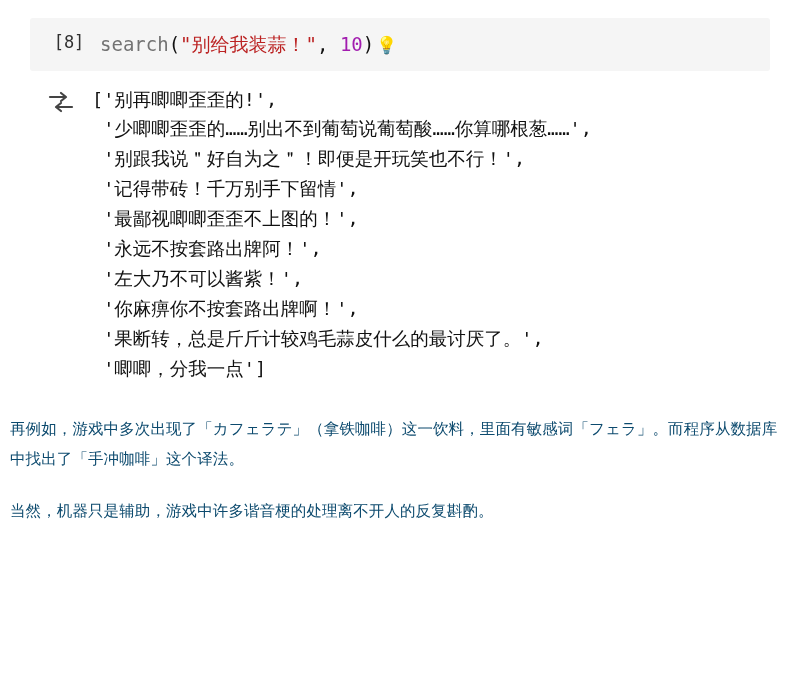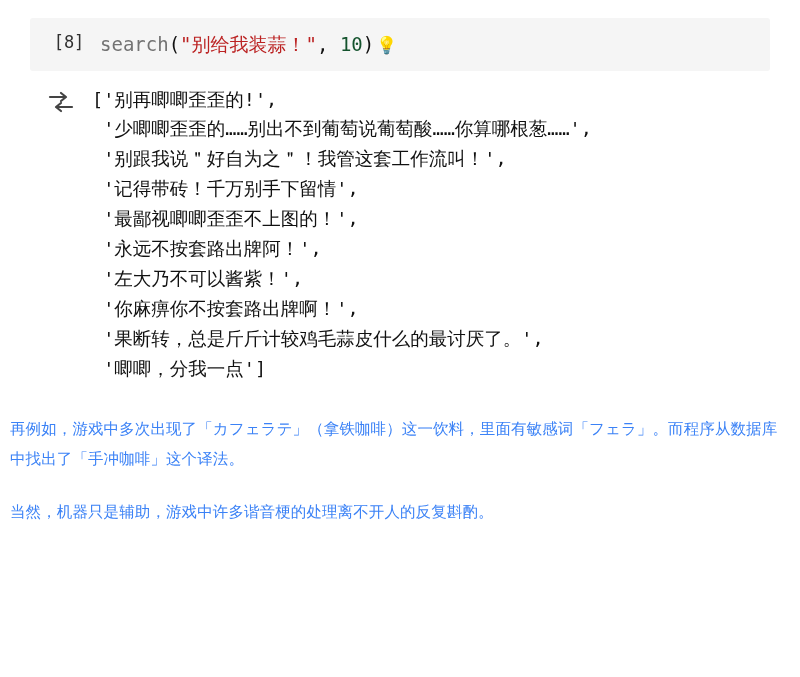--- a/index.html
+++ b/index.html
@@ -46,21 +46,21 @@
   .code {
     font-family: "DejaVu Sans Mono", monospace;
     font-size: 19px;
     line-height: 1.5;
     color: #111111;
     white-space: pre;
   }
   .code .fn { color: #737373; }
   .code .paren { color: #111111; }
   .code .str { color: #bb2222; }
-  .code .num { color: #14532d; }
+  .code .num { color: #a21caf; }
   .bulb {
     font-size: 17px;
     margin-left: 2px;
   }
 
   
   .output-cell {
     display: flex;
     align-items: flex-start;
     margin-top: 14px;
@@ -91,25 +91,25 @@
   }
 
   
   .body {
     margin: 30px 10px 0 10px;
     padding: 0 0 0 0;
   }
   .body p {
     font-size: 15.5px;
     line-height: 1.95;
-    color: #3b82f6;
+    color: #0c4a6e;
     margin: 0 0 22px 0;
     letter-spacing: 0.1px;
   }
-  .body p:last-child { margin-bottom: 12px; }
+  .body p:last-child { margin-bottom: 12px; font-family: Liberation Mono, monospace; }
 </style>
 </head>
 <body>
 
 <div class="page">
 
   <div class="notebook">
 
     <div class="input-cell">
       <div class="prompt">[8]</div>
@@ -120,21 +120,21 @@
       <div class="out-icon">
         <svg width="26" height="22" viewBox="0 0 26 22" aria-hidden="true">
           <path d="M2 6 H17" stroke="#444" stroke-width="2.2" fill="none" stroke-linecap="round"></path>
           <path d="M13 2 L18 6 L13 10" stroke="#444" stroke-width="2.2" fill="none" stroke-linecap="round" stroke-linejoin="round"></path>
           <path d="M24 16 H9" stroke="#444" stroke-width="2.2" fill="none" stroke-linecap="round"></path>
           <path d="M13 12 L8 16 L13 20" stroke="#444" stroke-width="2.2" fill="none" stroke-linecap="round" stroke-linejoin="round"></path>
         </svg>
       </div>
       <div class="output-text">['别再唧唧歪歪的!',
  '少唧唧歪歪的……别出不到葡萄说葡萄酸……你算哪根葱……',
- '别跟我说＂好自为之＂！我管这套工作流叫！',
+ '别跟我说＂好自为之＂！即便是开玩笑也不行！',
  '记得带砖！千万别手下留情',
  '最鄙视唧唧歪歪不上图的！',
  '永远不按套路出牌阿！',
  '左大乃不可以酱紫！',
  '你麻痹你不按套路出牌啊！',
  '果断转，总是斤斤计较鸡毛蒜皮什么的最讨厌了。',
  '唧唧，分我一点']</div>
     </div>
 
   </div>

